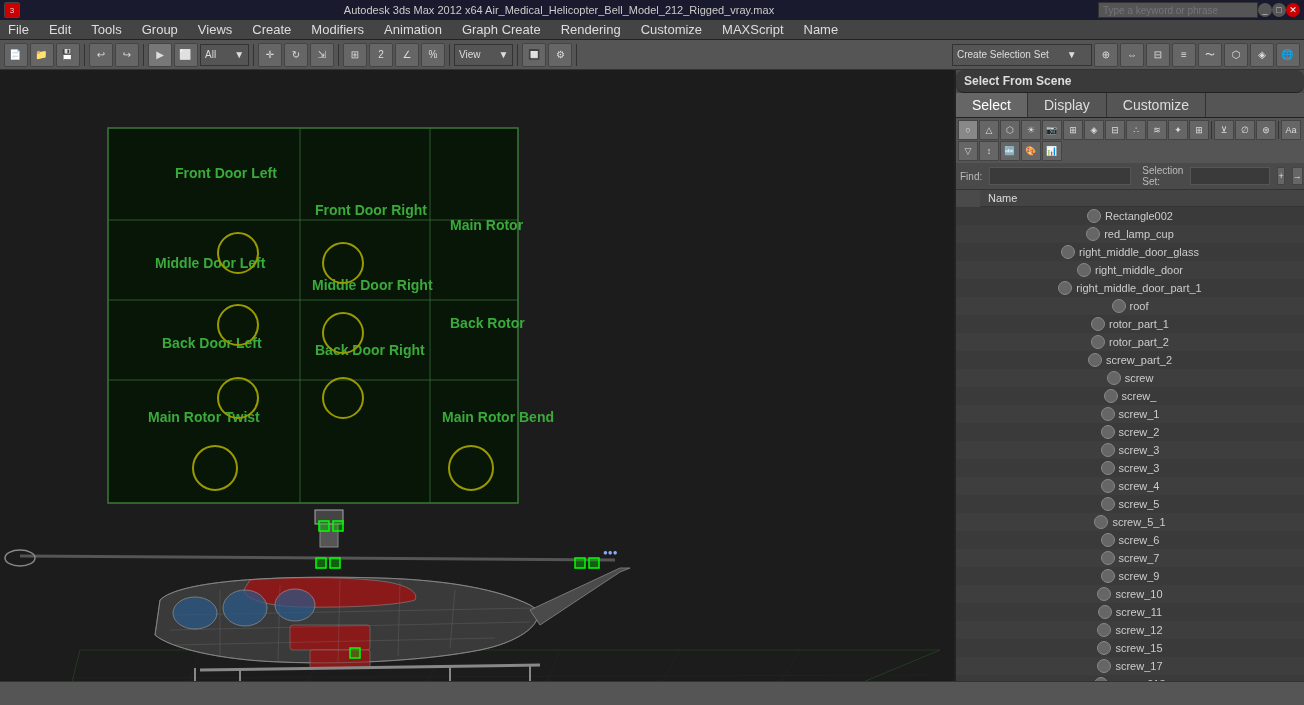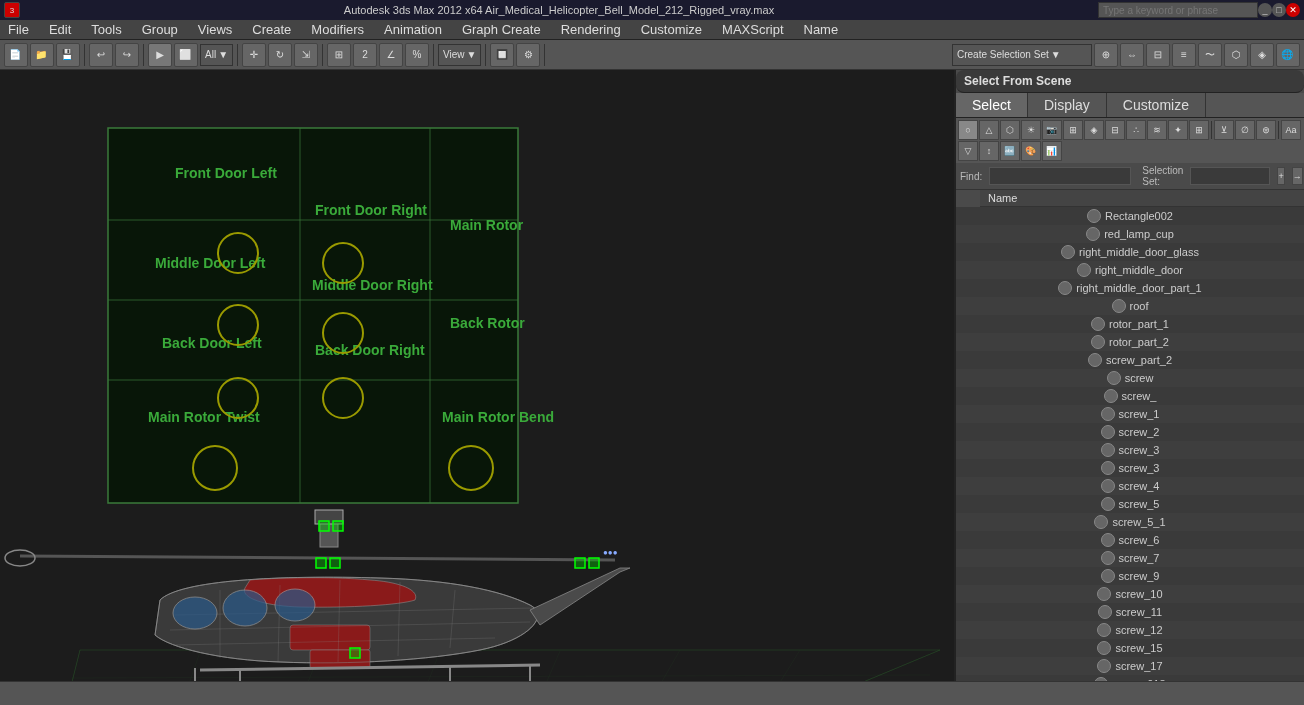--- a/index.html
+++ b/index.html
@@ -55,21 +55,21 @@
       border-radius: 2px;
     }
     .tb-separator { width: 1px; height: 22px; background: #333; margin: 0 2px; }
     .tb-dropdown {
       height: 22px;
       background: #555;
       border: 1px solid #333;
       color: #ddd;
       font-size: 10px;
       padding: 0 4px;
-      display: flex; align-items: center; gap: 2px;
+      display: flex; align-items: center; gap: 18px;
       cursor: pointer;
     }
 
     
     #main-area {
       display: flex;
       height: calc(705px - 20px - 20px - 30px - 24px);
     }
 
     

